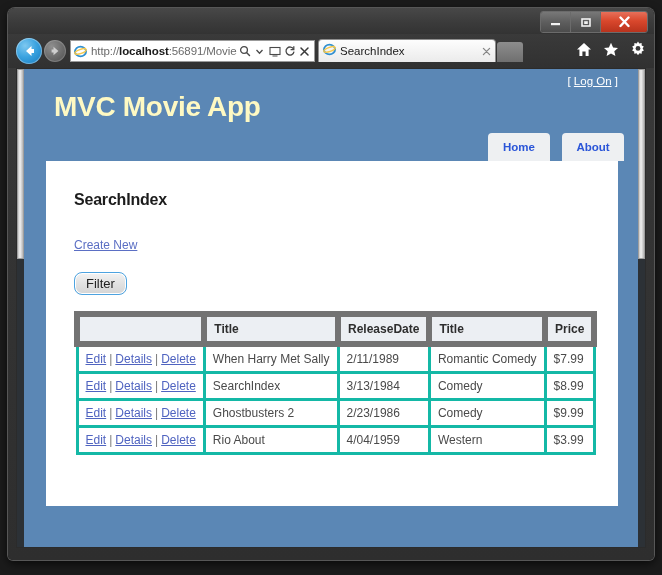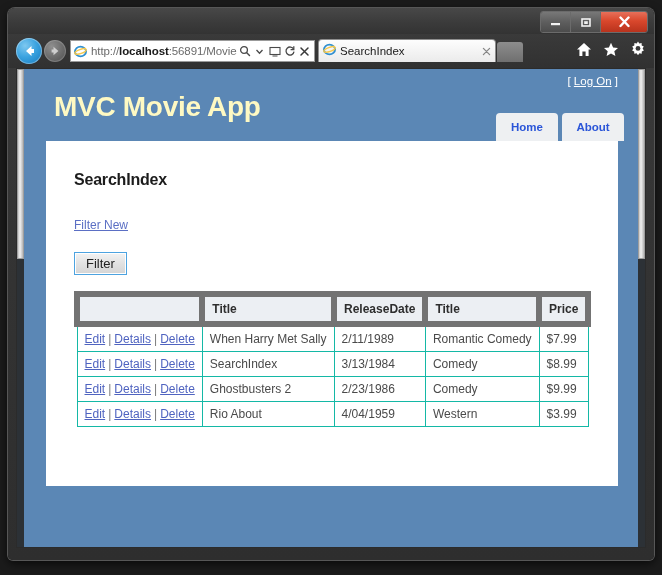--- a/index.html
+++ b/index.html
@@ -215,21 +215,21 @@
     top: 0;
     width: 616px;
     height: 480px;
     background: #5b87b5;
     overflow: hidden;
   }
 
   
   #site-header {
     position: relative;
-    height: 72px;
+    height: 92px;
     padding: 0 22px;
   }
   #logon-wrap {
     position: absolute;
     right: 22px;
     top: 6px;
     font-size: 11.5px;
     color: #ffffff;
   }
   #logon-link {
@@ -246,21 +246,21 @@
     color: #fef9c3;
     letter-spacing: -0.3px;
   }
 
   
   #nav-menu {
     position: absolute;
     right: 16px;
     bottom: 0;
     display: flex;
-    gap: 4px;
+    gap: 12px;
     margin-top: 24px;
   }
   .nav-item {
     width: 62px;
     height: 28px;
     background: #eef0f2;
     border-radius: 4px 4px 0 0;
     display: flex;
     align-items: center;
     justify-content: center;
@@ -343,21 +343,21 @@
     font-family: "Liberation Sans", sans-serif;
     color: #333;
     margin-left: 4px;
   }
   #filter-button {
     font-family: "Liberation Sans", sans-serif;
     font-size: 13px;
     color: #222;
     background: linear-gradient(180deg,#f3f3f3 0%, #e2e2e2 50%, #d5d5d5 100%);
     border: 1px solid #4da3e0;
-    border-radius: 0;
+    border-radius: 8px;
     padding: 3px 11px;
     cursor: pointer;
     box-shadow: inset 0 0 0 1px #ffffff;
   }
 
   
   #movies-table {
     border-collapse: collapse;
     width: 100%;
     font-size: 12px;
@@ -367,21 +367,21 @@
     background: #eceff3;
     text-align: left;
     font-weight: bold;
     color: #2e2e2e;
     padding: 5px 7px;
     border: 6px solid #737373;
     white-space: nowrap;
   }
   #movies-table td {
     padding: 5px 7px;
-    border: 1px solid #14b8a6;
+    border: 3px solid #14b8a6;
     white-space: nowrap;
     color: #4a4a4a;
   }
   #movies-table td.actions { white-space: nowrap; }
   #movies-table td.actions a {
     color: #4f63c0;
     text-decoration: underline;
     cursor: pointer;
   }
   .sep { color: #7a7a7a; padding: 0 3px; }
@@ -525,21 +525,21 @@
           <div id="nav-menu">
             <div class="nav-item">Home</div>
             <div class="nav-item">About</div>
           </div>
         </div>
 
         <div id="content-card">
 
           <h1 id="page-title">SearchIndex</h1>
 
-          <a id="create-new-link">Filter New</a>
+          <a id="create-new-link">Create New</a>
 
           <div id="filter-form">
             <button id="filter-button">Filter</button>
           </div>
 
           <table id="movies-table">
             <thead>
               <tr>
                 <th></th>
                 <th>Title</th>

